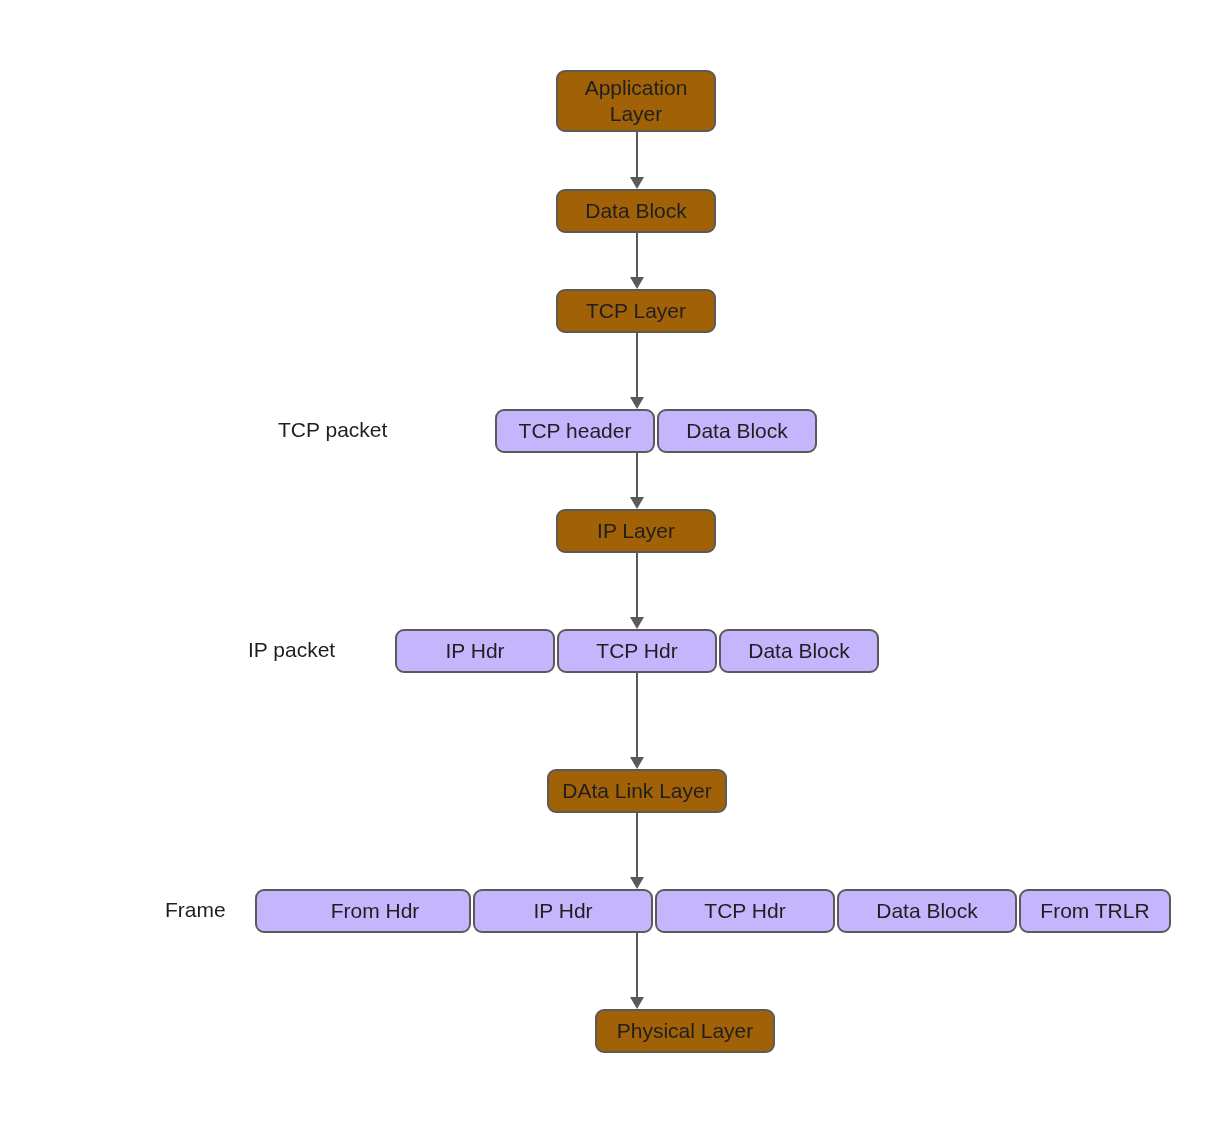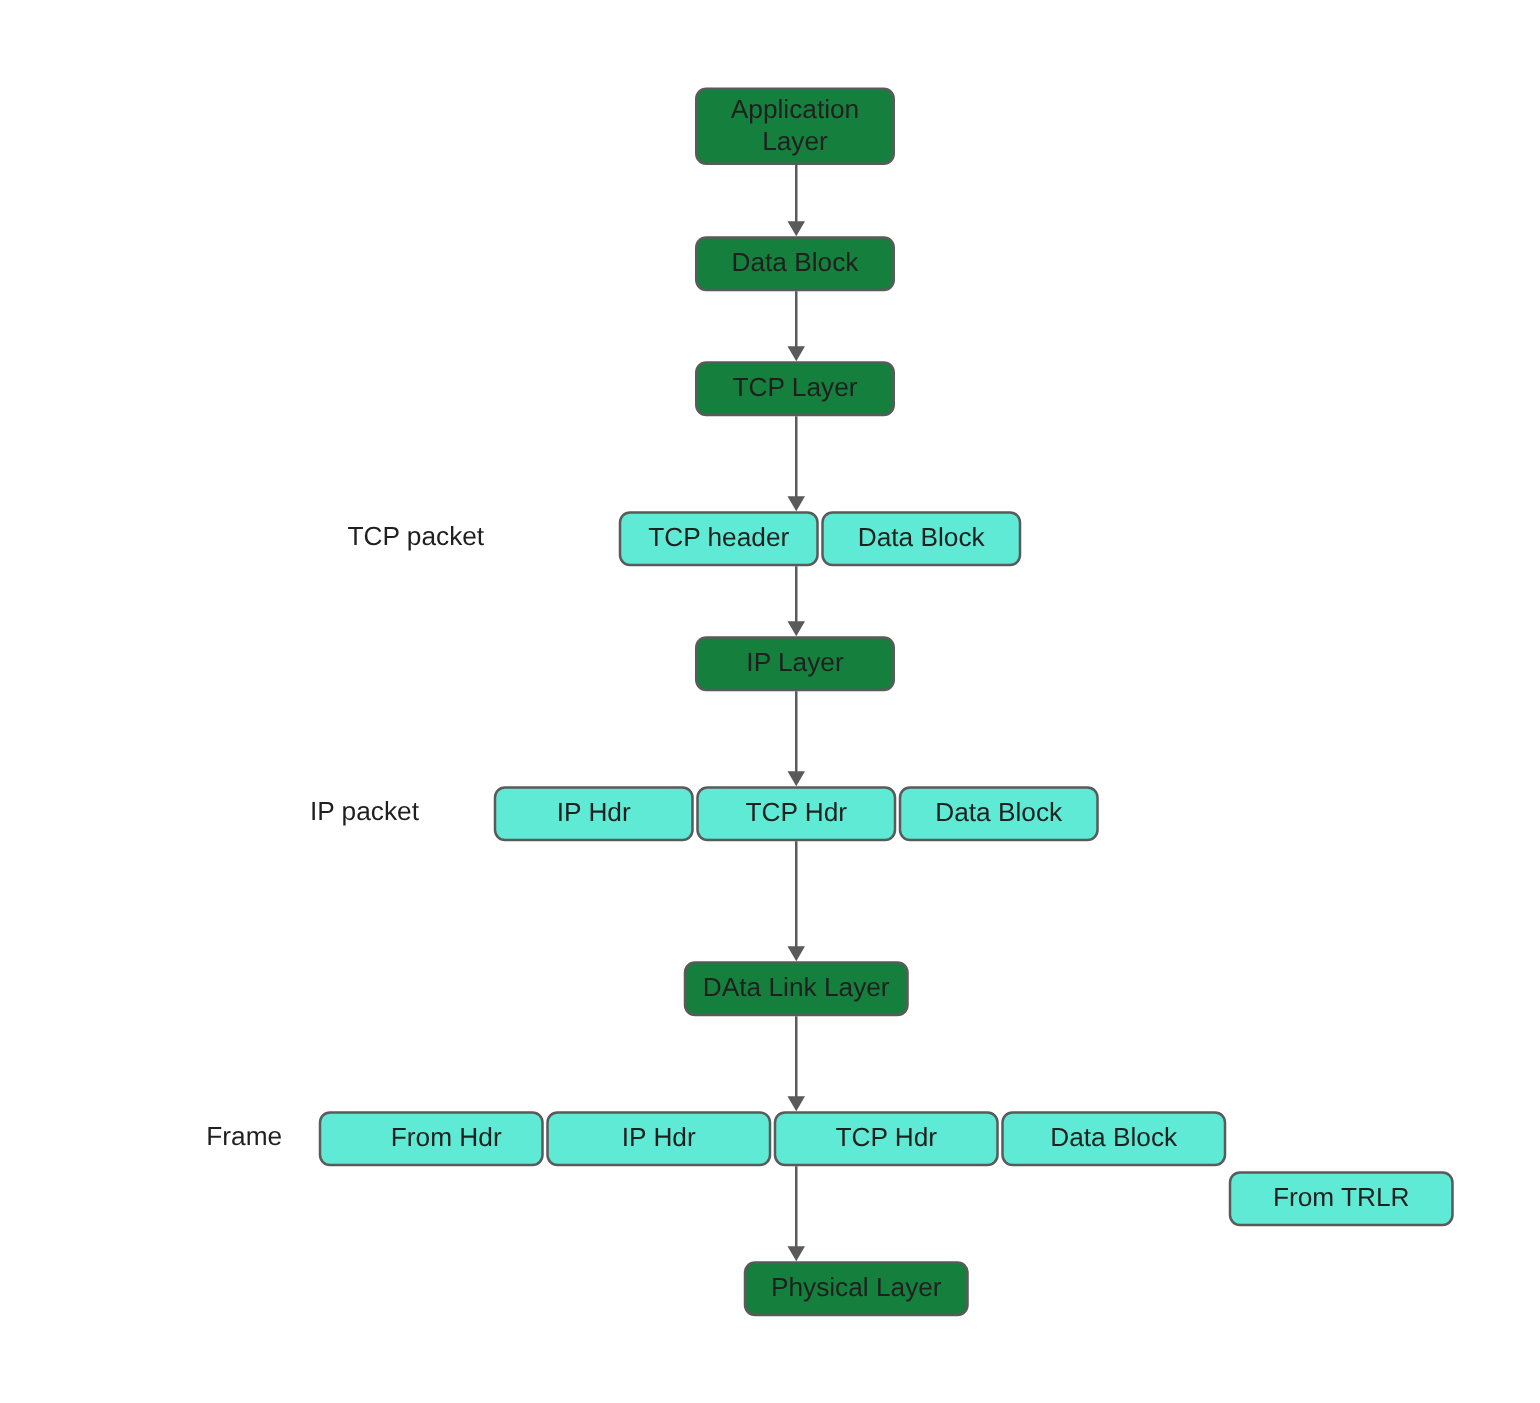--- a/index.html
+++ b/index.html
@@ -16,41 +16,41 @@
   }
   #diagram {
     position: absolute;
     inset: 0;
   }
   .node {
     position: absolute;
     box-sizing: border-box;
     border: 2px solid #5a5a5a;
     border-radius: 9px;
-    background: #15803d;
+    background: #a16207;
     color: #1f1f1f;
     font-size: 21px;
     line-height: 1.22;
     display: flex;
     align-items: center;
     justify-content: center;
     text-align: center;
     white-space: pre-line;
     z-index: 2;
   }
   .seg-row {
     position: absolute;
     display: flex;
     z-index: 2;
   }
   .seg {
     box-sizing: border-box;
     border: 2px solid #5a5a5a;
     border-radius: 9px;
-    background: #5eead4;
+    background: #c4b5fd;
     color: #1f1f1f;
     font-size: 21px;
     height: 44px;
     display: flex;
     align-items: center;
     justify-content: center;
     text-align: center;
     margin-right: 2px;
   }
   .seg:last-child { margin-right: 0; }
@@ -135,19 +135,19 @@
       <div class="seg" style="width: 160px;">Data Block</div>
     </div>
     <div class="row-label" style="left: 248px; top: 638px;">IP packet</div>
     <div class="seg-row" style="left: 395px; top: 629px;">
       <div class="seg" style="width: 160px;">IP Hdr</div>
       <div class="seg" style="width: 160px;">TCP Hdr</div>
       <div class="seg" style="width: 160px;">Data Block</div>
     </div>
     <div class="row-label" style="left: 165px; top: 898px;">Frame</div>
     <div class="seg-row" style="left: 255px; top: 889px;">
-      <div class="seg" style="width: 180px; padding-left: 24px;">From Hdr</div>
+      <div class="seg" style="width: 216px; padding-left: 24px;">From Hdr</div>
       <div class="seg" style="width: 180px;">IP Hdr</div>
       <div class="seg" style="width: 180px;">TCP Hdr</div>
       <div class="seg" style="width: 180px;">Data Block</div>
-      <div class="seg" style="width: 180px; margin-top: 48px;">From TRLR</div>
+      <div class="seg" style="width: 152px;">From TRLR</div>
     </div>
   </div>
 
 </body></html>

